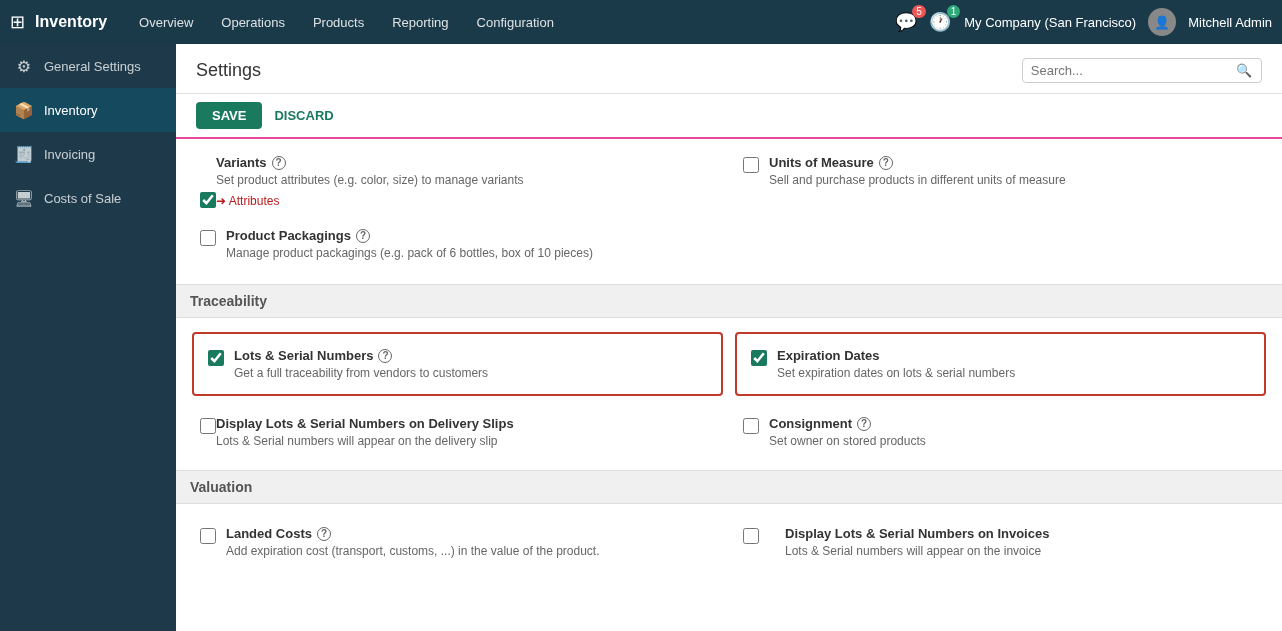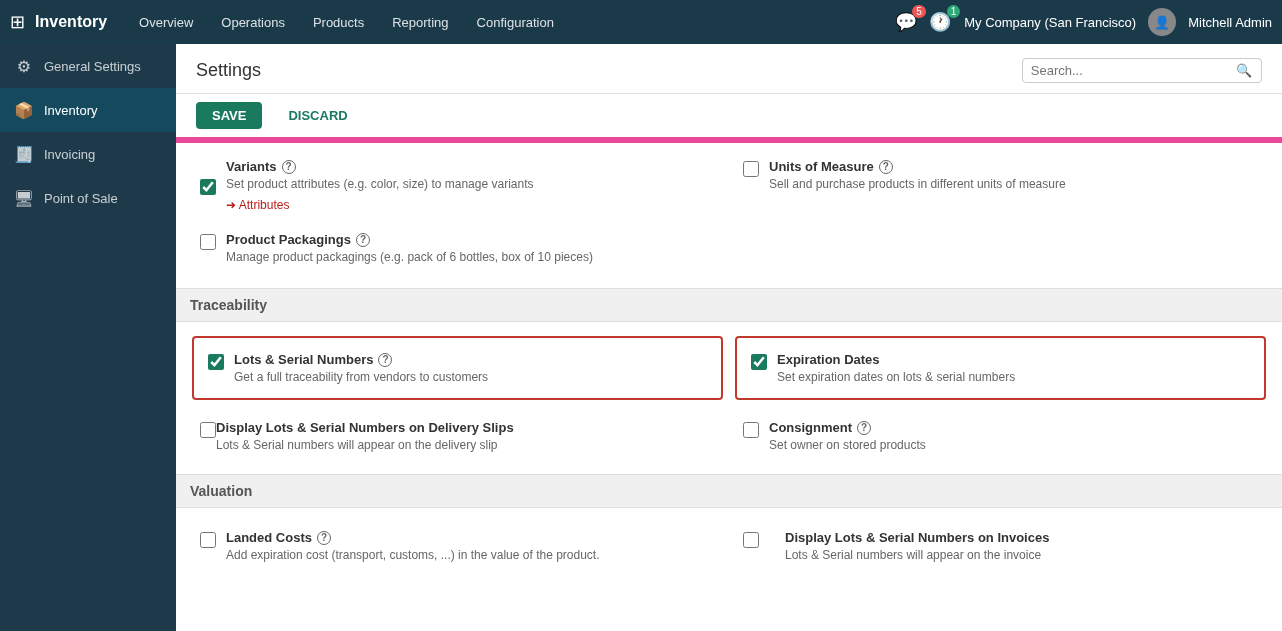--- a/index.html
+++ b/index.html
@@ -39,21 +39,21 @@
     
     .content { flex: 1; overflow: hidden; display: flex; flex-direction: column; }
 
     
     .settings-header { padding: 14px 20px 10px; border-bottom: 1px solid #e0e0e0; display: flex; align-items: center; justify-content: space-between; flex-shrink: 0; }
     .settings-title { font-size: 18px; font-weight: 400; }
     .search-box { display: flex; align-items: center; border: 1px solid #ccc; border-radius: 4px; padding: 4px 8px; gap: 6px; }
     .search-box input { border: none; outline: none; font-size: 13px; width: 200px; }
 
     
-    .action-bar { padding: 8px 20px; display: flex; align-items: center; gap: 16px; border-bottom: 6px solid #ec4899; flex-shrink: 0; }
+    .action-bar { padding: 8px 20px; display: flex; align-items: center; gap: 2px; border-bottom: 2px solid #ec4899; flex-shrink: 0; }
     .btn-save { background: #1a7a5e; color: #fff; border: none; padding: 6px 16px; border-radius: 4px; cursor: pointer; font-size: 13px; font-weight: 600; }
     .btn-discard { background: transparent; color: #1a7a5e; border: none; padding: 6px 10px; cursor: pointer; font-size: 13px; font-weight: 600; }
 
     
     .settings-body { overflow-y: auto; flex: 1; padding: 0; position: relative; }
 
     .section-separator { background: #f0f0f0; border-top: 1px solid #ddd; border-bottom: 1px solid #ddd; padding: 8px 14px; font-size: 14px; font-weight: 600; color: #555; margin: 8px 0; }
 
     .item-checkbox { width: 16px; height: 16px; flex-shrink: 0; margin-top: 2px; cursor: pointer; accent-color: #1a7a5e; }
     .item-content { display: flex; flex-direction: column; gap: 3px; }
@@ -106,21 +106,21 @@
     <div class="sidebar-item active">
       <span class="sidebar-icon">📦</span>
       <span>Inventory</span>
     </div>
     <div class="sidebar-item">
       <span class="sidebar-icon">🧾</span>
       <span>Invoicing</span>
     </div>
     <div class="sidebar-item">
       <span class="sidebar-icon">🖥</span>
-      <span>Point of Sale</span>
+      <span>Costs of Sale</span>
     </div>
   </div>
 
   <div class="content">
 
     <div class="settings-header">
       <span class="settings-title">Settings</span>
       <div class="search-box">
         <input type="text" placeholder="Search..." style="">
         <span>🔍</span>
@@ -130,21 +130,21 @@
     <div class="action-bar">
       <button class="btn-save">SAVE</button>
       <button class="btn-discard">DISCARD</button>
     </div>
 
     <div class="settings-body">
 
       <div style="padding: 0 10px;">
         <div style="display: grid; grid-template-columns: 1fr 1fr;">
 
-          <div style="display:flex; align-items:center; gap:10px; padding:16px 14px;">
+          <div style="display:flex; align-items:flex-end; padding:16px 14px;">
             <input type="checkbox" class="item-checkbox" checked="" style="">
             <div class="item-content">
               <div class="item-title">
                 <span>Variants</span>
                 <span class="help-icon">?</span>
               </div>
               <div class="item-desc">Set product attributes (e.g. color, size) to manage variants</div>
               <a class="item-link">➜ Attributes</a>
             </div>
           </div>

